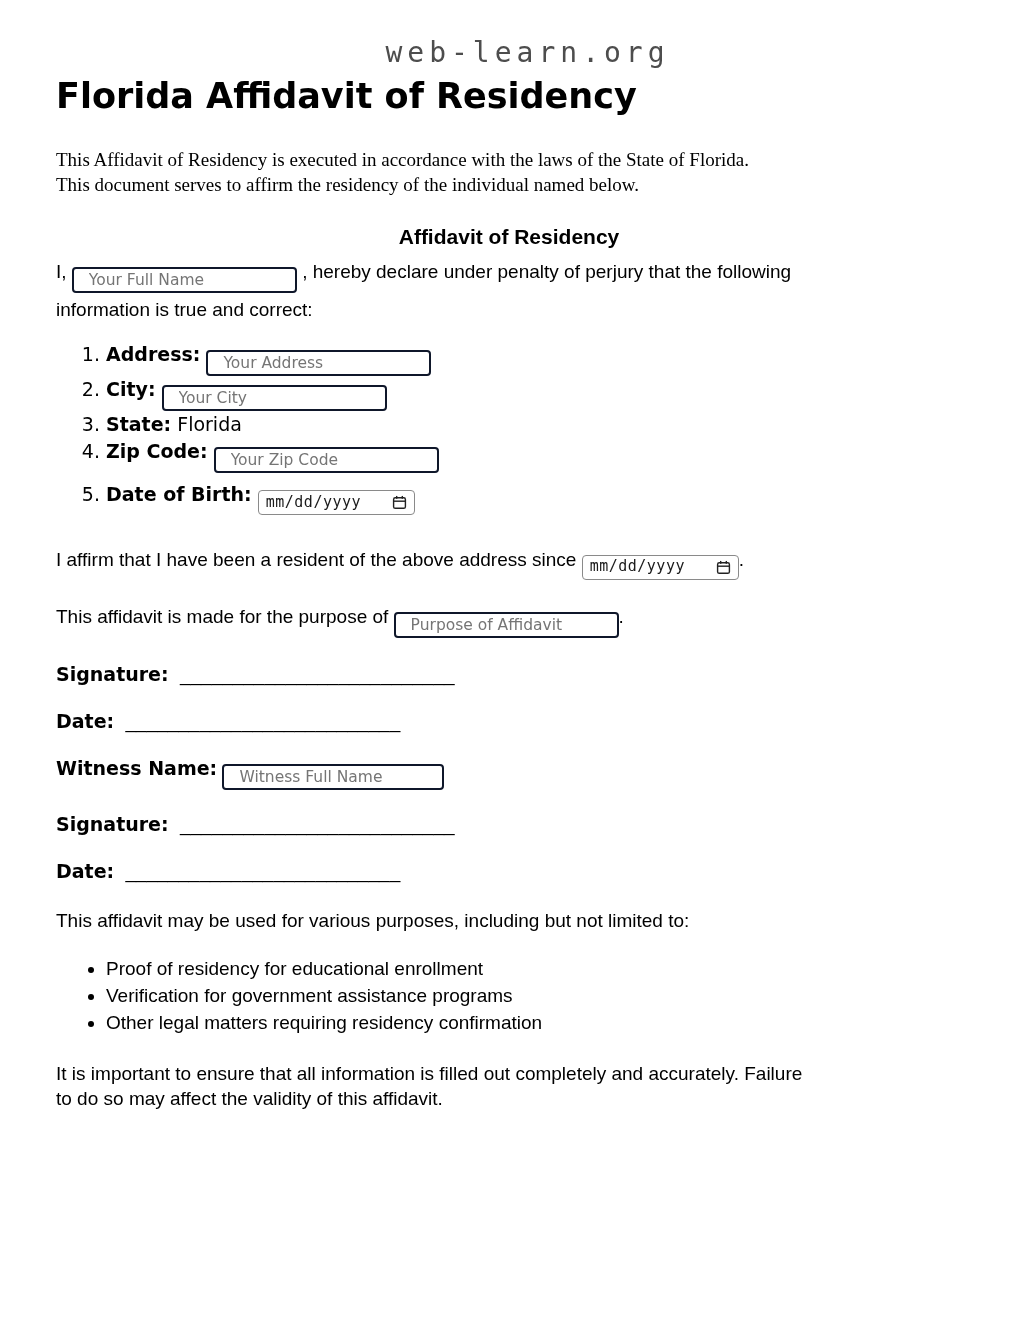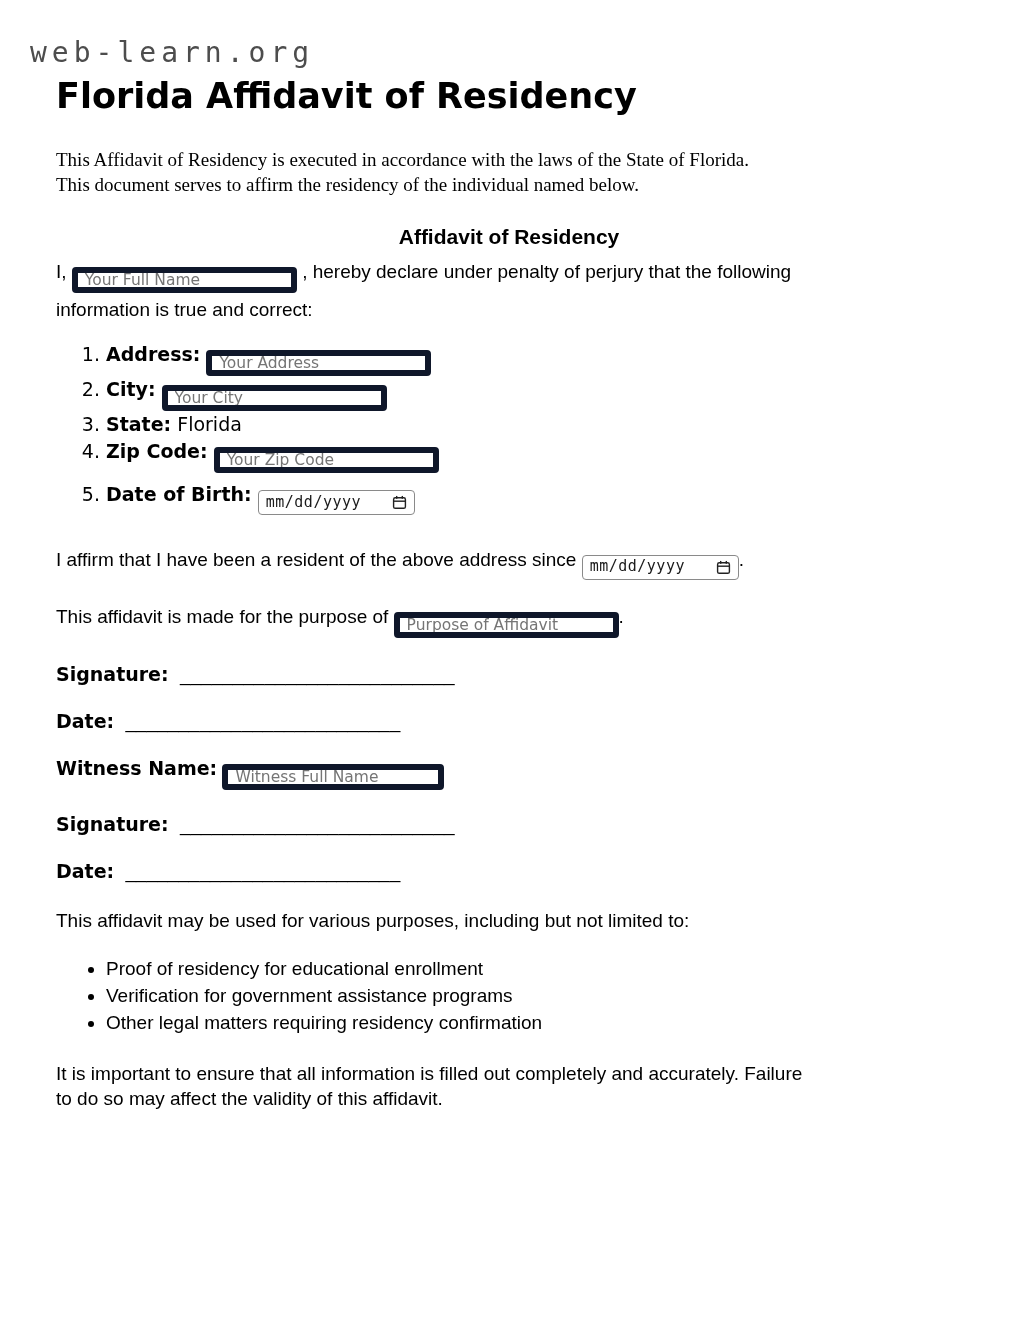--- a/index.html
+++ b/index.html
@@ -1,20 +1,20 @@
 <!DOCTYPE html>
 <html><head>
 <meta charset="utf-8">
 <style>
   html,body{margin:0;padding:0;background:#ffffff;}
   body{width:1025px;height:1327px;overflow:hidden;color:#000;}
 
   .site{margin:36px 0 0 30px;
         font-family:"DejaVu Sans Mono",monospace;
-        font-size:28px;letter-spacing:5px;color:#4d4d4d;}
+        font-size:28px;letter-spacing:5px;color:#4d4d4d;text-align:center;}
 
   .content{margin-left:56px;width:906px;
            font-family:"Liberation Sans",sans-serif;
            font-size:19px;line-height:1.32;color:#000;}
 
   h1{margin:6px 0 0;font-family:"DejaVu Sans",sans-serif;
      font-weight:bold;font-size:35px;line-height:1.2;}
 
   h2{font-family:"Liberation Sans",sans-serif;font-weight:700;
      font-size:21px;margin:26px 0 8px;text-align:center;}
@@ -26,22 +26,22 @@
   .declare .ln2{display:block;margin-top:4px;}
 
   ol.fields{margin:20px 0 22px;padding-left:50px;
             font-family:"DejaVu Sans",sans-serif;
             font-size:19px;line-height:1.36;}
   ol.fields li{margin:1px 0;}
 
   .wide-label{font-family:"DejaVu Sans",sans-serif;font-weight:bold;}
 
   input.text{width:225px;height:26px;box-sizing:border-box;
-             border:6px solid #0f172a;border-radius:4px;
-             padding:1px 7px;background:#fff;
+             border:2px solid #0f172a;border-radius:4px;
+             padding:1px 15px;background:#fff;
              font-family:"DejaVu Sans",sans-serif;font-size:15.5px;
              color:#222;vertical-align:-7px;}
   input.text::placeholder{color:#757575;opacity:1;}
   input.witness{width:222px;}
 
   .datebox{display:inline-flex;width:157px;height:25px;box-sizing:border-box;
            border:1px solid #8a8a8a;border-radius:4px;padding:0 7px;
            align-items:center;justify-content:space-between;
            font-family:"DejaVu Sans Mono",monospace;font-size:15px;
            letter-spacing:.5px;color:#1a1a1a;background:#fff;

